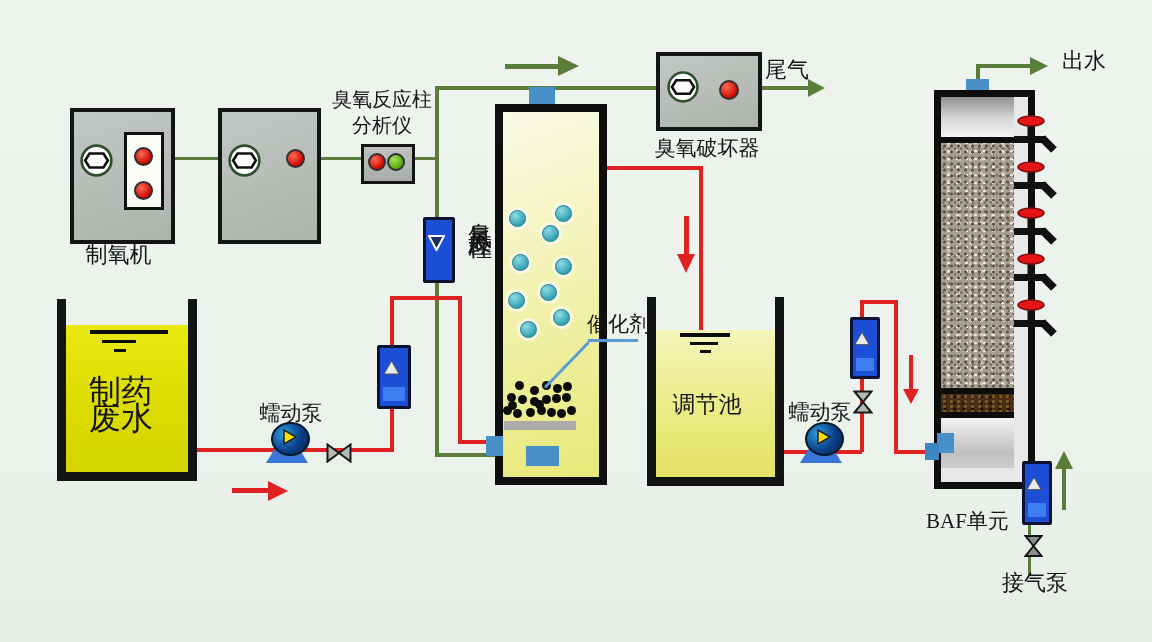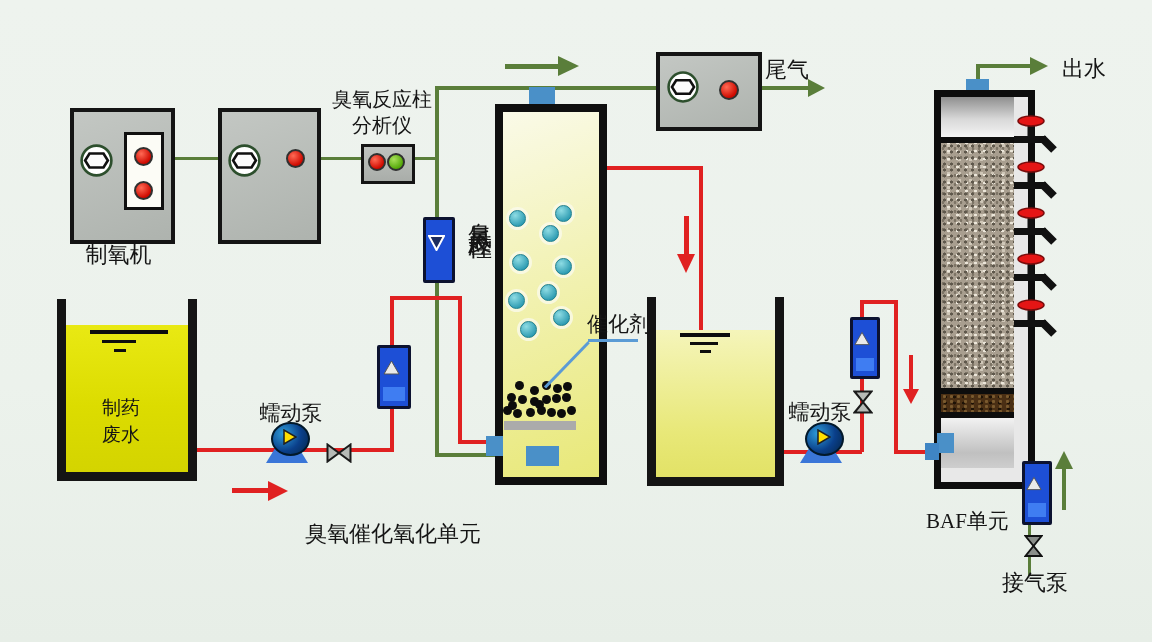--- a/index.html
+++ b/index.html
@@ -118,29 +118,30 @@
   <div class="lamp lamp-green" style="left:387px;top:153px;width:14px;height:14px"></div>
   <div class="lbl ctr" style="left:332px;top:86px;width:100px;font-size:20px">臭氧反应柱</div>
   <div class="lbl ctr" style="left:332px;top:112px;width:100px;font-size:20px">分析仪</div>
 
   <div class="machine" style="left:656px;top:52px;width:98px;height:71px"></div>
   <svg class="abs" style="left:666px;top:70px" width="34" height="34" viewBox="0 0 40 40">
     <circle cx="20" cy="20" r="17" fill="#ffffff" stroke="#2d4f2d" stroke-width="3"></circle>
     <polygon points="7,20 12,12 28,12 33,20 28,28 12,28" fill="#fbfbfb" stroke="#101010" stroke-width="3"></polygon>
   </svg>
   <div class="lamp lamp-red" style="left:719px;top:80px;width:16px;height:16px"></div>
+  <div class="lbl ctr" style="left:648px;top:134px;width:118px;font-size:21px">臭氧破坏器</div>
   <div class="lbl" style="left:765px;top:55px;font-size:22px">尾气</div>
 
   <div class="tank" style="left:57px;top:299px;width:122px;height:173px">
     <div class="tfill" style="top:26px;background:linear-gradient(180deg,#e9e913,#dcdc00 55%,#d4d400)"></div>
   </div>
   <div class="wsline" style="left:90px;top:330px;width:78px"></div>
   <div class="wsline" style="left:102px;top:340px;width:34px;height:3px"></div>
   <div class="wsline" style="left:114px;top:349px;width:12px;height:3px"></div>
-  <div class="lbl ctr" style="left:71px;top:394px;width:100px;font-size:19px;line-height:27px">
+  <div class="lbl ctr" style="left:71px;top:378px;width:100px;font-size:32px;line-height:27px">
       <div>制药</div>
       <div>废水</div>
     </div>
 
   <div class="pumpb" style="left:266px;top:448px;width:42px;height:15px"></div>
   <div class="pumpc" style="left:271px;top:422px;width:35px;height:30px"></div>
   <svg class="abs" style="left:283px;top:429px" width="14" height="16" viewBox="0 0 14 16">
     <polygon points="1,1 1,15 13,8" fill="#ffdf00" stroke="#202020" stroke-width="1.5"></polygon>
   </svg>
   <div class="lbl ctr" style="left:251px;top:399px;width:80px;font-size:21px">蠕动泵</div>
@@ -204,20 +205,21 @@
   <div class="lbl" style="left:587px;top:310px;font-size:21px">催化剂</div>
   <div class="abs" style="left:588px;top:339px;width:50px;height:3px;background:#5b9bd5"></div>
   <div class="abs" style="left:545px;top:386px;width:63px;height:3px;background:#5b9bd5;transform:rotate(-46deg);transform-origin:0 50%"></div>
 
   <div class="tank" style="left:647px;top:297px;width:119px;height:180px">
     <div class="tfill" style="top:33px;background:linear-gradient(180deg,#f5f5ba,#e8e878 70%,#e2e266)"></div>
   </div>
   <div class="wsline" style="left:680px;top:333px;width:50px"></div>
   <div class="wsline" style="left:690px;top:342px;width:28px;height:3px"></div>
   <div class="wsline" style="left:700px;top:350px;width:11px;height:3px"></div>
+  <div class="lbl ctr" style="left:657px;top:389px;width:100px;font-size:23px">调节池</div>
 
   <div class="pumpb" style="left:800px;top:448px;width:42px;height:15px"></div>
   <div class="pumpc" style="left:805px;top:422px;width:35px;height:30px"></div>
   <svg class="abs" style="left:817px;top:429px" width="14" height="16" viewBox="0 0 14 16">
     <polygon points="1,1 1,15 13,8" fill="#ffdf00" stroke="#202020" stroke-width="1.5"></polygon>
   </svg>
   <div class="lbl ctr" style="left:780px;top:398px;width:80px;font-size:21px">蠕动泵</div>
 
   <svg class="abs" style="left:853px;top:390px" width="20" height="24" viewBox="0 0 20 24">
     <polygon points="1.5,1.5 10,12 18.5,1.5" fill="#b6bab6" stroke="#1a1a1a" stroke-width="2"></polygon>
@@ -279,18 +281,17 @@
     <div class="band" style="bottom:5px;height:14px"></div>
   </div>
   <svg class="abs" style="left:1026px;top:476px" width="16" height="15" viewBox="0 0 17 15">
     <polygon points="8.5,1 16,14 1,14" fill="#e9e9e9" stroke="#555" stroke-width="1"></polygon>
   </svg>
   <svg class="abs" style="left:1024px;top:534px" width="19" height="24" viewBox="0 0 20 24">
     <polygon points="1.5,1.5 10,12 18.5,1.5" fill="#8a8e8a" stroke="#111" stroke-width="2"></polygon>
     <polygon points="1.5,22.5 10,12 18.5,22.5" fill="#8a8e8a" stroke="#111" stroke-width="2"></polygon>
   </svg>
 
-  <div class="lbl" style="left:305px;top:519px;font-size:22px">臭氧催化氧化单元</div>
   <div class="lbl" style="left:926px;top:507px;font-size:21px">BAF单元</div>
-  <div class="lbl" style="left:1062px;top:54px;font-size:22px">出水</div>
+  <div class="lbl" style="left:1062px;top:46px;font-size:22px">出水</div>
   <div class="lbl" style="left:1002px;top:568px;font-size:22px">接气泵</div>
 
 </div>
 
 </body></html>

